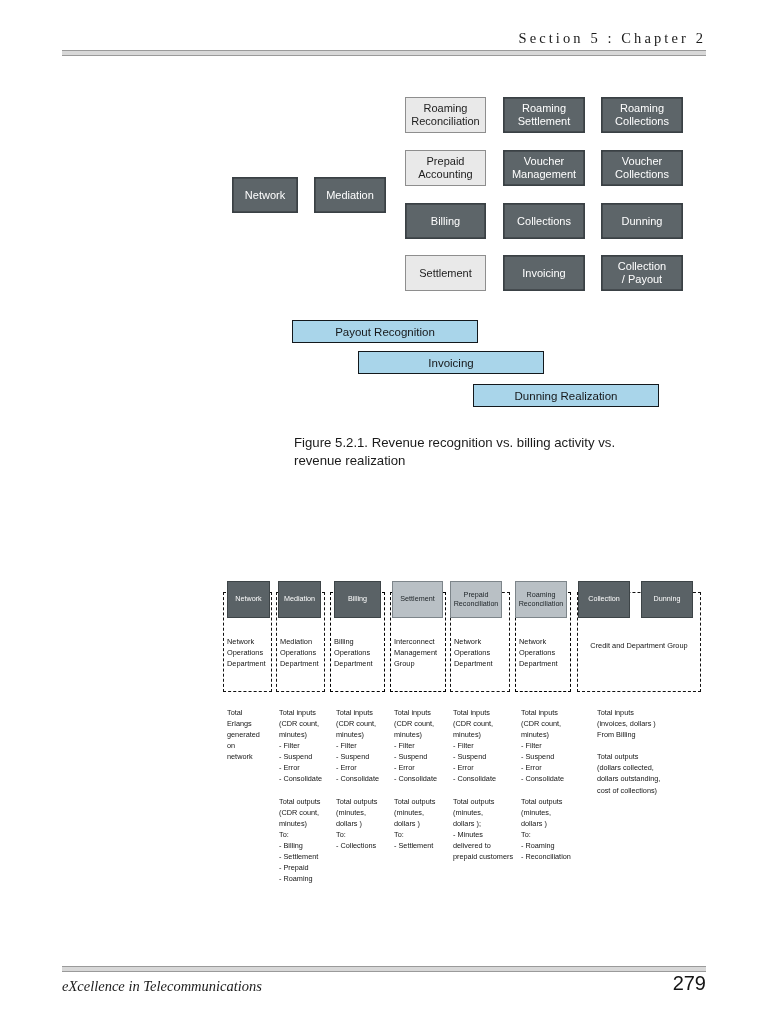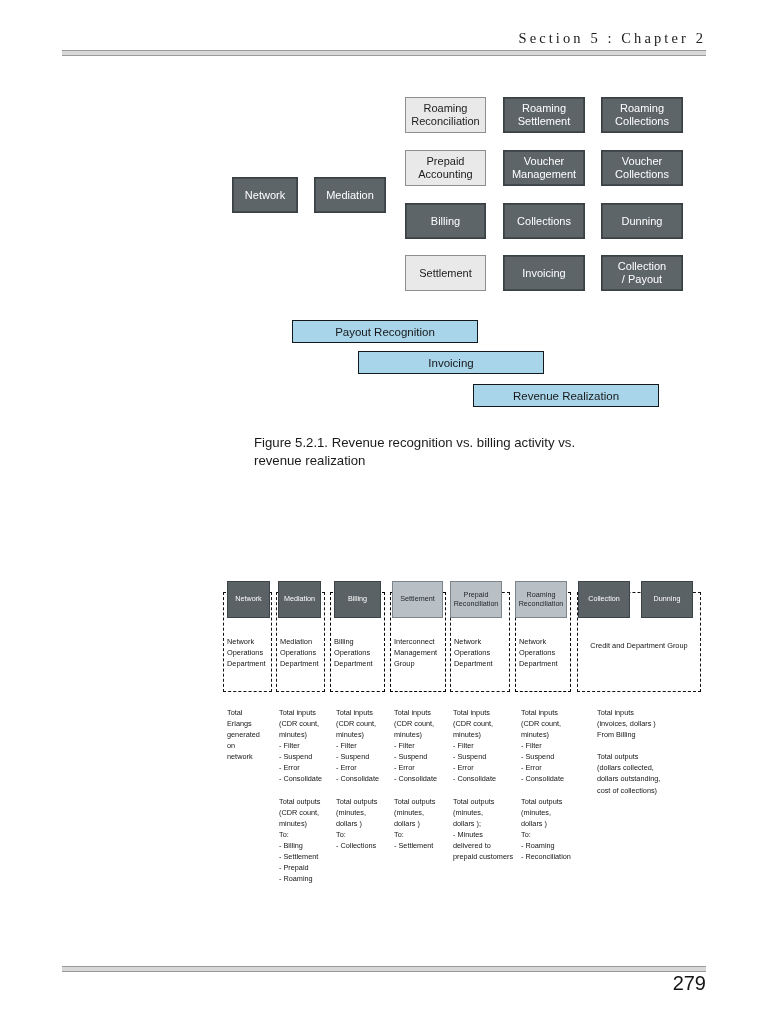--- a/index.html
+++ b/index.html
@@ -50,20 +50,21 @@
   .bluebar{
     position:absolute;box-sizing:border-box;
     background:#a9d5ea;border:1.5px solid #13181c;
     display:flex;align-items:center;justify-content:center;
     font-size:11.5px;color:#16181a;
   }
 
   .caption{
     position:absolute;font-size:13.2px;color:#1b1b1b;
     line-height:1.38;
+    margin-left:40px;
   }
 
   
   .fig2{position:absolute;left:0;top:0;width:768px;height:1024px;}
   .hbox{
     position:absolute;box-sizing:border-box;
     display:flex;align-items:center;justify-content:center;
     text-align:center;line-height:1.15;
     font-size:7.2px;
   }
@@ -159,21 +160,21 @@
         </div>
       </div>
     <div id="fig1-bars">
         <div class="bluebar" style="left: 292px; top: 320px; width: 186px; height: 23px;">
           <span>Payout Recognition</span>
         </div>
         <div class="bluebar" style="left: 358px; top: 351px; width: 186px; height: 23px;">
           <span>Invoicing</span>
         </div>
         <div class="bluebar" style="left: 473px; top: 384px; width: 186px; height: 23px;">
-          <span>Revenue Realization</span>
+          <span>Dunning Realization</span>
         </div>
       </div>
   </div>
   <div class="caption" style="left:254px;top:434px;width:340px;">Figure 5.2.1.  Revenue recognition vs.
 billing activity vs. revenue realization</div>
 
   <div class="fig2">
     <div id="fig2-dashed">
         <div class="dbox" style="left: 223px; top: 592px; width: 49px; height: 100px;"></div>
         <div class="dlabel" style="left: 227px; top: 636px; width: 49px;">Network<br>Operations<br>Department</div>
@@ -221,15 +222,16 @@
         <div class="col" style="left: 279px; top: 707px; width: 74px;">Total inputs<br>(CDR count,<br>  minutes)<br>- Filter<br>- Suspend<br>- Error<br>- Consolidate<br><br>Total outputs<br>(CDR count,<br>minutes)<br>To:<br>- Billing<br>- Settlement<br>- Prepaid<br>- Roaming</div>
         <div class="col" style="left: 336px; top: 707px; width: 74px;">Total inputs<br>(CDR count,<br>  minutes)<br>- Filter<br>- Suspend<br>- Error<br>- Consolidate<br><br>Total outputs<br>(minutes,<br>dollars )<br>To:<br>- Collections</div>
         <div class="col" style="left: 394px; top: 707px; width: 74px;">Total inputs<br>(CDR count,<br>  minutes)<br>- Filter<br>- Suspend<br>- Error<br>- Consolidate<br><br>Total outputs<br>(minutes,<br>dollars )<br>To:<br>- Settlement</div>
         <div class="col" style="left: 453px; top: 707px; width: 74px;">Total inputs<br>(CDR count,<br>  minutes)<br>- Filter<br>- Suspend<br>- Error<br>- Consolidate<br><br>Total outputs<br>(minutes,<br>dollars );<br>- Minutes<br>delivered to<br>prepaid customers</div>
         <div class="col" style="left: 521px; top: 707px; width: 74px;">Total inputs<br>(CDR count,<br>  minutes)<br>- Filter<br>- Suspend<br>- Error<br>- Consolidate<br><br>Total outputs<br>(minutes,<br>dollars )<br>To:<br>- Roaming<br>- Reconciliation</div>
         <div class="col" style="left: 597px; top: 707px; width: 74px;">Total inputs<br>(invoices, dollars )<br>From Billing<br><br>Total outputs<br>(dollars  collected,<br>dollars outstanding,<br>cost of collections)</div>
       </div>
   </div>
 
   <div class="rule-bot"></div>
+  <div class="foot-left">eXcellence in Telecommunications</div>
   <div class="foot-right">279</div>
 
 </div>
 
 </body></html>

